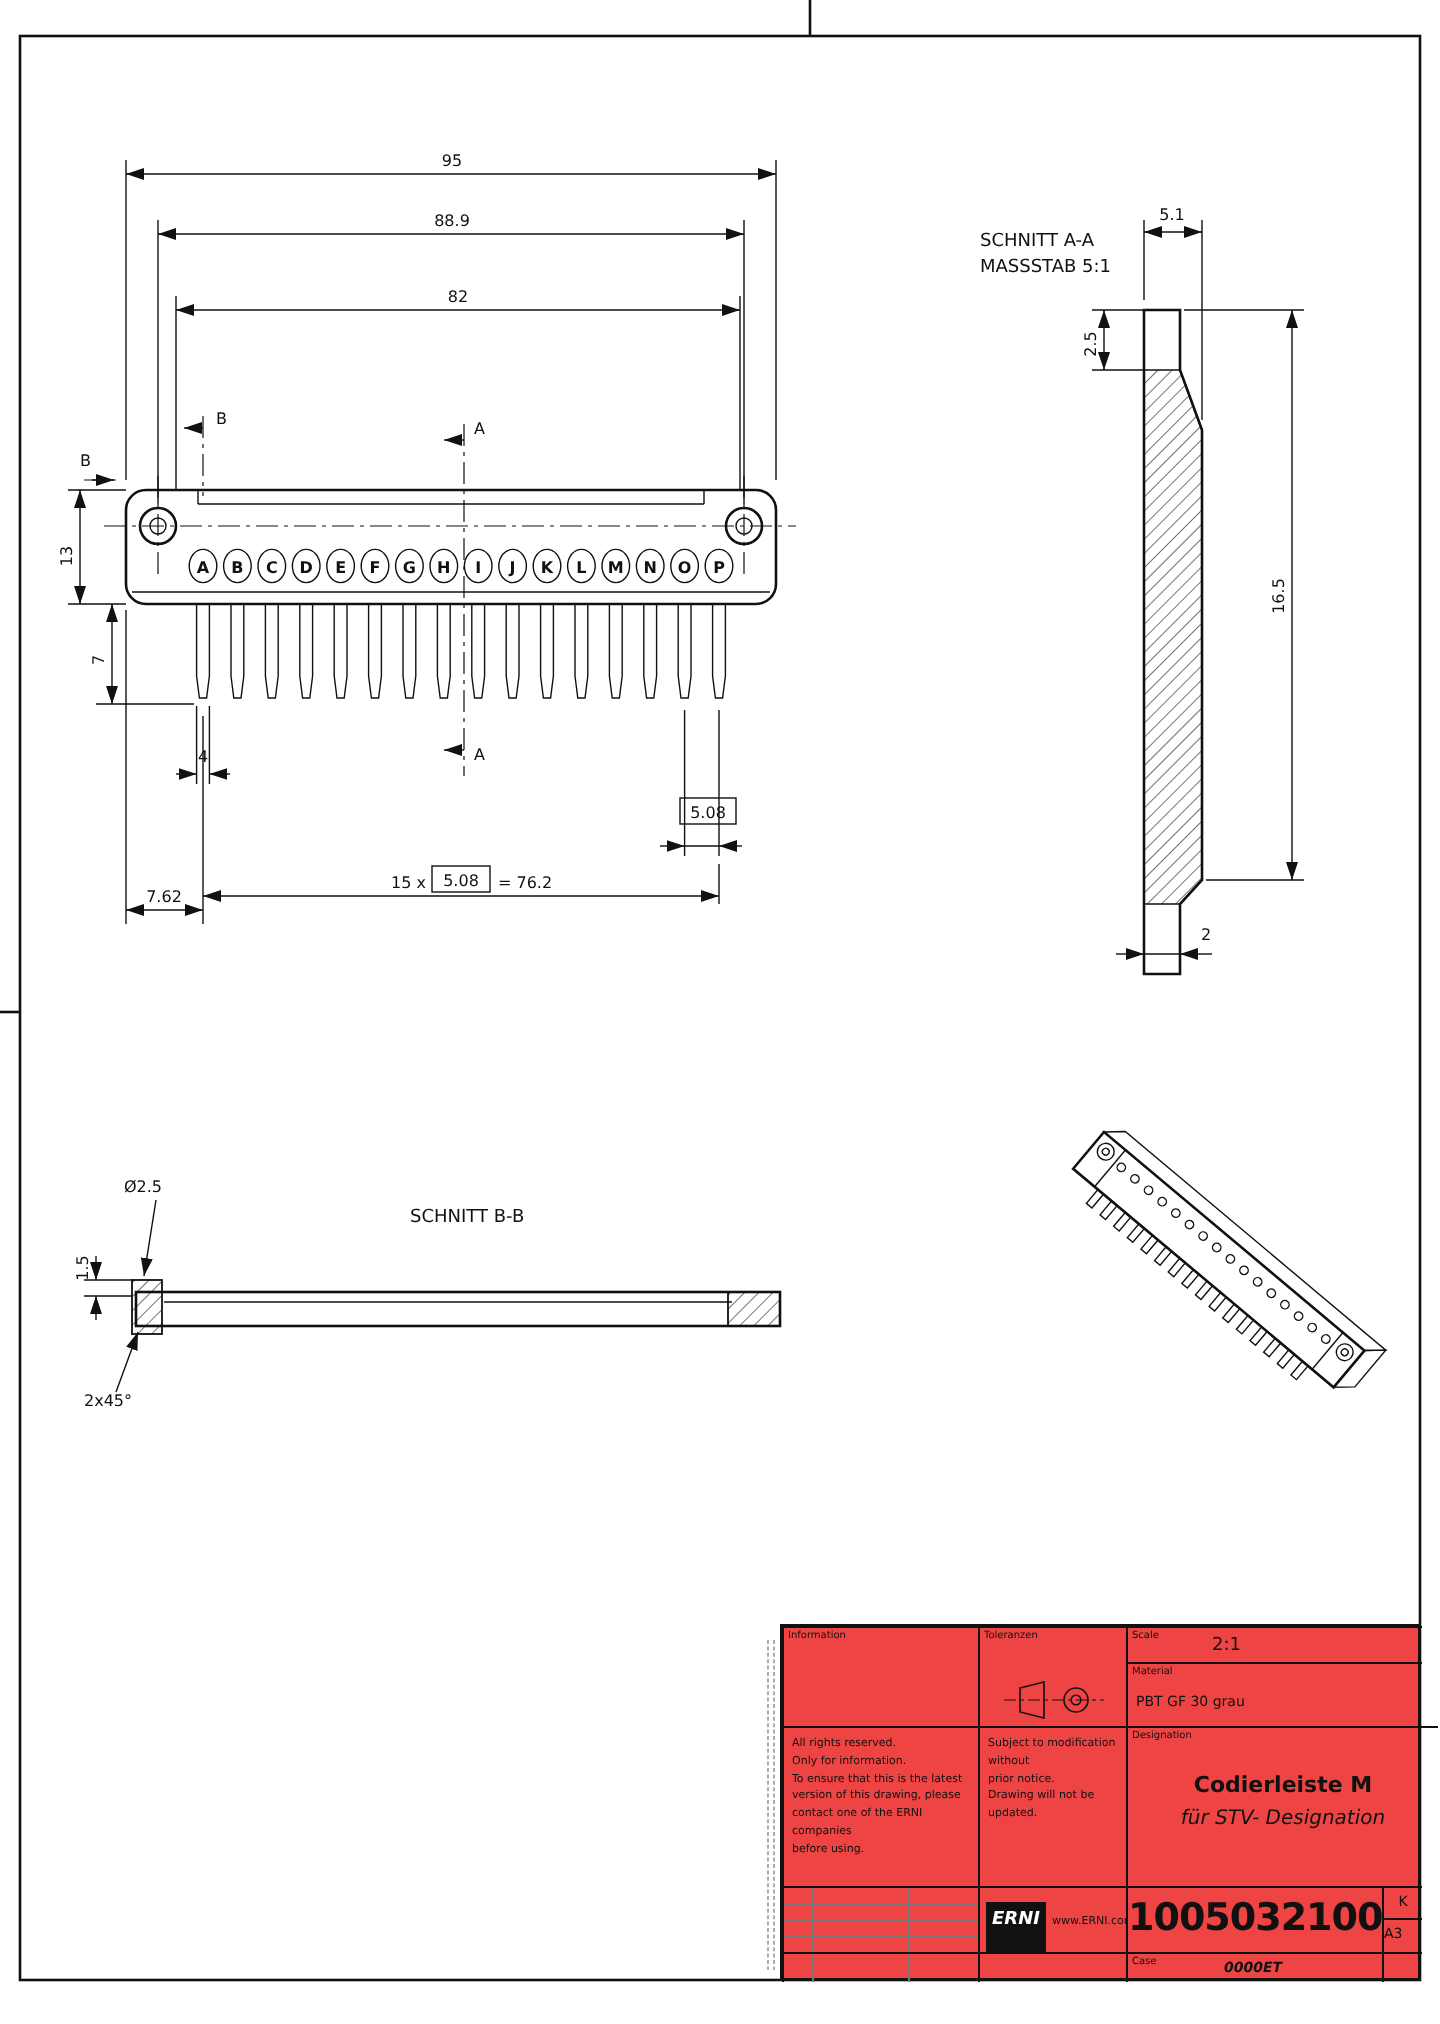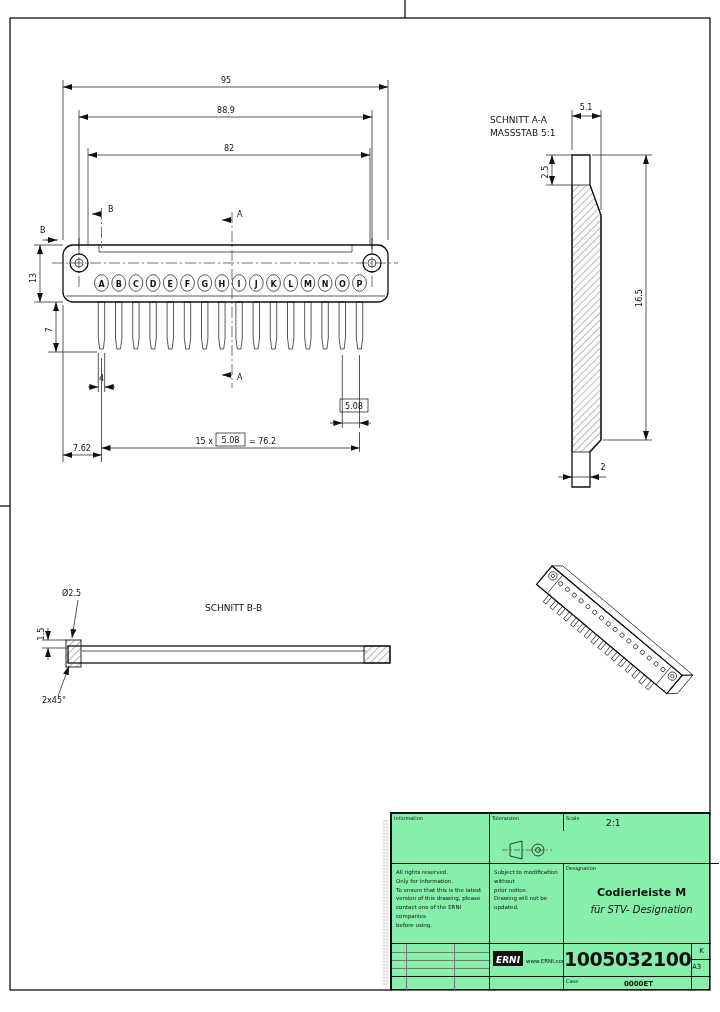--- a/index.html
+++ b/index.html
@@ -12,38 +12,38 @@
   .t{fill:none;stroke:#111;stroke-width:0.7;}          
   .dl{fill:none;stroke:#111;stroke-width:0.7;}         
   .cl{fill:none;stroke:#111;stroke-width:0.6;stroke-dasharray:11 3 2 3;} 
   .gray{stroke:#9a9a9a;stroke-width:0.8;stroke-dasharray:2 1.2;fill:none;}
   .d{font-size:8px;fill:#111;}
   .lbl{font-size:9px;fill:#111;}
   .ltr{font-size:8px;font-weight:bold;fill:#111;text-anchor:middle;}
 
   
   .tb{position:absolute;left:390px;top:812px;width:320px;height:178px;
-      border:1.5px solid #111;box-sizing:border-box;background:#86efac;}
+      border:1.5px solid #111;box-sizing:border-box;background:#ef4444;}
   .cell{position:absolute;border-left:1px solid #111;border-top:1px solid #111;
         box-sizing:border-box;overflow:hidden;}
   .sl{position:absolute;top:1px;left:2px;font-size:5px;color:#111;}
   .scaleval{position:absolute;left:42px;top:4px;font-size:9px;}
   .matval{position:absolute;left:4px;top:15px;font-size:7px;}
   .note{font-size:5.5px;line-height:1.6;padding:4px 3px 0 4px;white-space:pre-line;}
   .desig1{margin-top:22px;text-align:center;font-weight:bold;font-size:11px;}
   .desig2{text-align:center;font-style:italic;font-size:10px;margin-top:5px;}
-  .logo{position:absolute;left:3px;top:7px;width:30px;height:15px;background:#111;color:#fff;
+  .logo{position:absolute;left:3px;top:7px;width:30px;height:25px;background:#111;color:#fff;
         font-weight:bold;font-style:italic;font-size:9px;text-align:center;line-height:19px;}
   .web{position:absolute;left:36px;top:14px;font-size:5.5px;}
   .num{font-weight:bold;font-size:19px;text-align:center;line-height:31px;letter-spacing:-0.5px;}
   .cc{font-size:7px;text-align:center;line-height:15px;}
   .cc16{font-size:7px;text-align:left;line-height:15px;}
   .hline{position:absolute;left:0;right:0;height:0;border-top:0.5px solid #777;}
   .vline{position:absolute;top:0;bottom:0;width:0;border-left:0.5px solid #777;}
-  .caseval{position:absolute;left:60px;top:3px;font-size:7px;font-weight:bold;}
+  .caseval{position:absolute;left:48px;top:3px;font-size:7px;font-weight:bold;font-style:italic;}
   .symrow{position:absolute;left:2px;top:24px;}
 </style>
 </head>
 <body>
 
 <div class="sheet">
 
 <svg width="720" height="1012" viewBox="0 0 720 1012">
   <defs>
     <marker id="arr" markerWidth="10" markerHeight="8" refX="9" refY="3" orient="auto-start-reverse" markerUnits="userSpaceOnUse">
@@ -349,20 +349,24 @@
       <circle cx="46" cy="12" r="6" fill="none" stroke="#111" stroke-width="0.8"></circle>
       <circle cx="46" cy="12" r="2.4" fill="none" stroke="#111" stroke-width="0.8"></circle>
     </svg>
   </div>
 
   <div class="cell" style="left:172px;top:0;width:148px;height:18px">
     <span class="sl">Scale</span>
     <span class="scaleval">2:1</span>
   </div>
 
+  <div class="cell" style="left:172px;top:18px;width:148px;height:32px">
+    <span class="sl">Material</span>
+    <div class="matval">PBT GF 30 grau</div>
+  </div>
 
   <div class="cell note" style="left:0;top:50px;width:98px;height:80px">All rights reserved.
 Only for information.
 To ensure that this is the latest
 version of this drawing, please
 contact one of the ERNI companies
 before using.</div>
 
   <div class="cell note" style="left:98px;top:50px;width:74px;height:80px">Subject to modification without
 prior notice.

